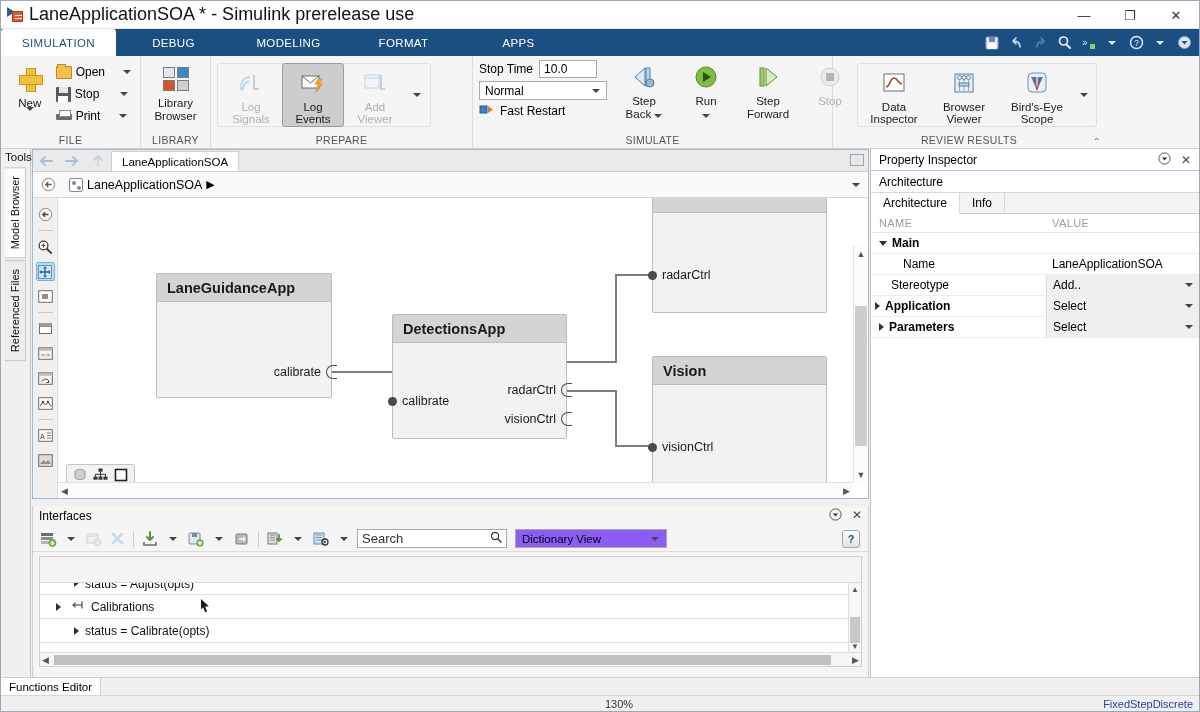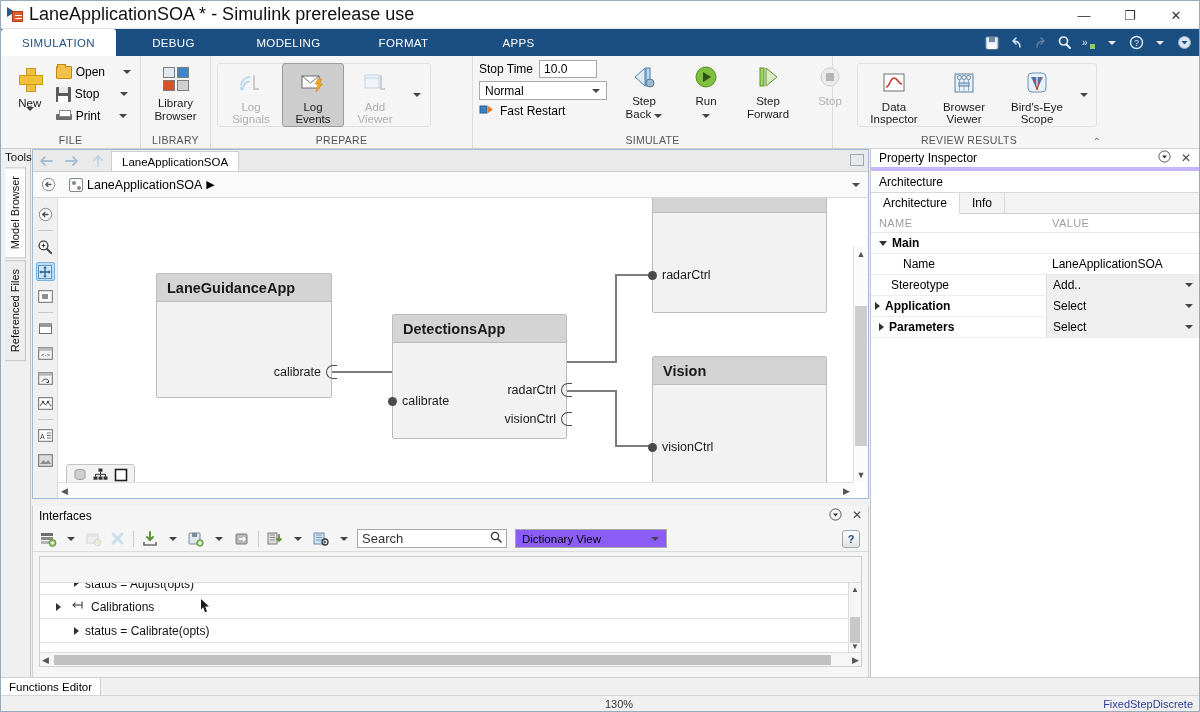--- a/index.html
+++ b/index.html
@@ -339,21 +339,21 @@
   }
   .ifscroll-h .th { position: absolute; left: 14px; right: 30px; top: 2px; height: 10px; background: #c0c0c0; }
 
   
   .propinsp {
     position: absolute; right: 0; top: 148px; bottom: 33px; width: 329px;
     background: #fff; border-left: 1px solid #c6c6c6;
   }
   .pihdr {
     height: 22px; display: flex; align-items: center; padding: 0 8px;
-    font-size: 12px; position: relative; border-bottom: 4px solid #c4b5fd;
+    font-size: 12px; position: relative; border-bottom: 1px solid #c4b5fd;
   }
   .pihdr .acts { position: absolute; right: 8px; display: flex; gap: 10px; color: #444; align-items: center; }
   .pisub {
     height: 22px; display: flex; align-items: center; padding: 0 8px;
     font-size: 12px; border-bottom: 1px solid #d8d8d8;
   }
   .pitabs { height: 21px; display: flex; align-items: stretch; border-bottom: 1px solid #cfcfcf; background: #f3f3f3; }
   .pitab {
     padding: 0 12px; display: flex; align-items: center; font-size: 12px;
     border-right: 1px solid #d8d8d8;

